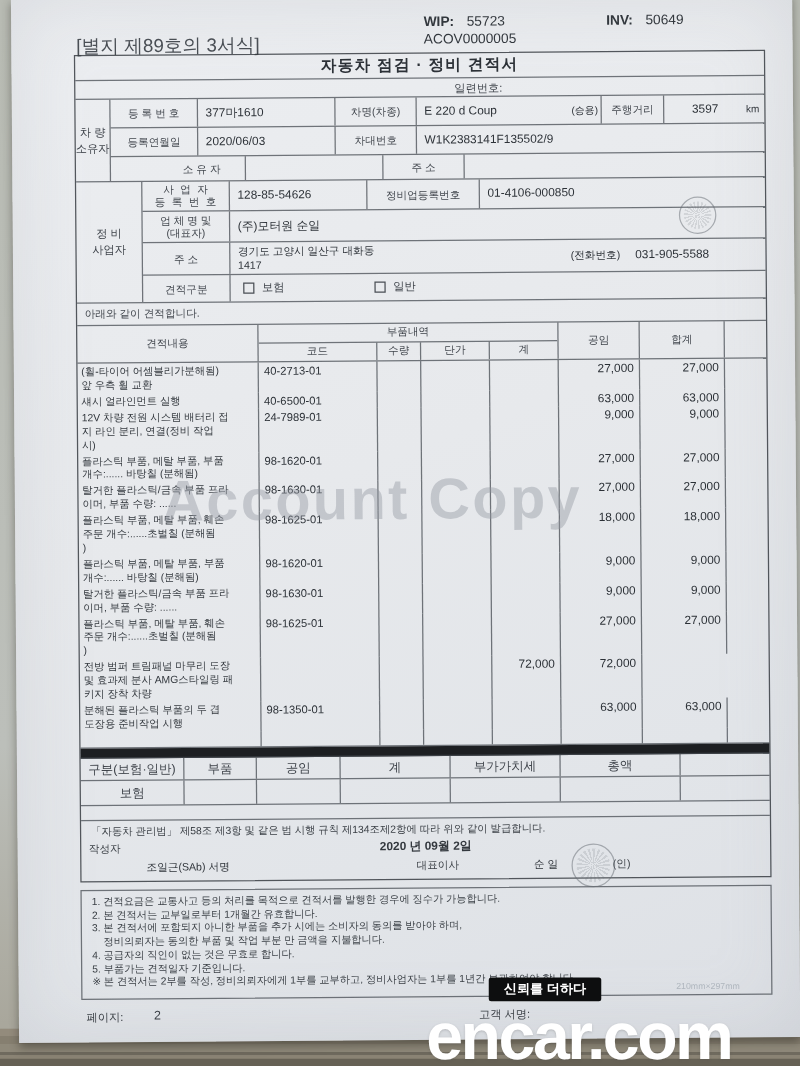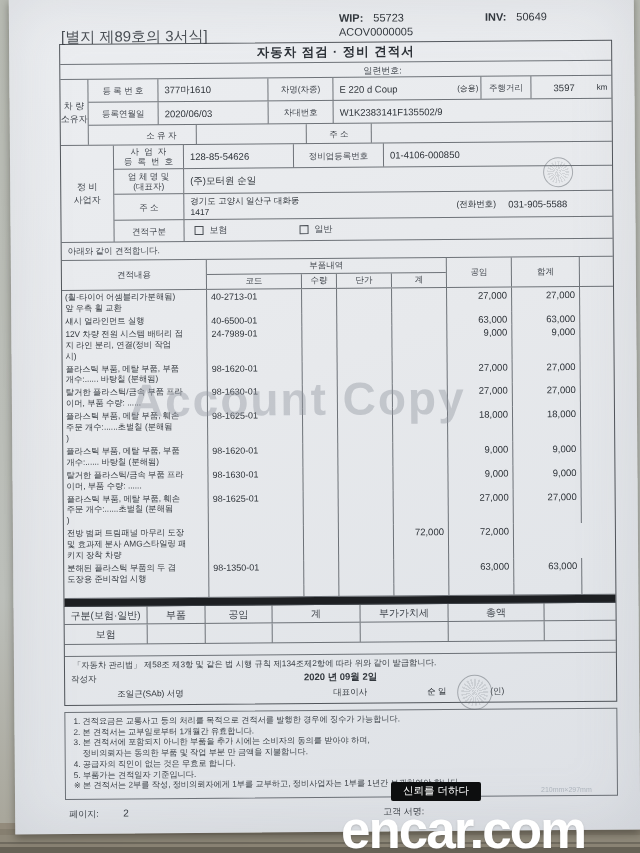--- a/index.html
+++ b/index.html
@@ -94,21 +94,21 @@
   .stamp i{position:absolute;inset:0;border-radius:50%;border:1.4px solid #666c73;display:block;}
   .stamp em{position:absolute;inset:4px;border-radius:50%;display:block;
     background:repeating-conic-gradient(rgba(95,101,108,.55) 0 8deg,transparent 8deg 17deg);opacity:.6;}
   .stamp-biz{left:533px;top:163px;width:30px;height:30px;}
   .stamp-sign{left:443px;top:680px;width:35px;height:35px;}
   
   .watermark{position:absolute;left:118px;top:376px;font-size:46px;font-weight:bold;
     color:rgba(145,151,159,.42);letter-spacing:2px;white-space:nowrap;}
   
   .badge{position:absolute;left:391px;top:782px;background:#0d0e0f;color:#fff;font-size:10.5px;
-    font-weight:normal;padding:2px 12px 3px 12px;border-radius:2px;letter-spacing:0;}
+    font-weight:bold;padding:2px 12px 3px 12px;border-radius:2px;letter-spacing:0;}
   .print-note{position:absolute;left:541px;top:786px;font-size:7px;color:#aeb5bd;}
   .encar{position:absolute;left:341px;top:799px;font-size:53px;font-weight:bold;color:#fff;
     letter-spacing:-2px;white-space:nowrap;text-shadow:0 1px 2px rgba(80,80,80,.25);}
 </style>
 </head>
 <body>
 
 <div class="photo">
   <div class="floor"></div>
   <div class="floor-dark"></div>

